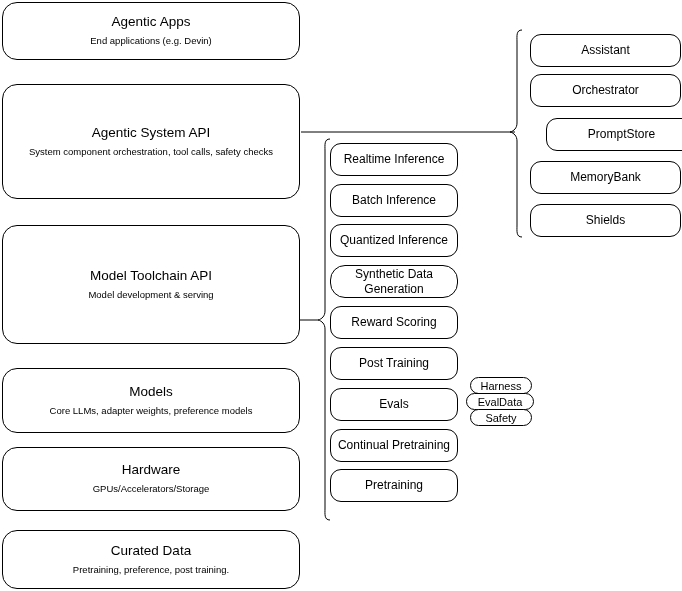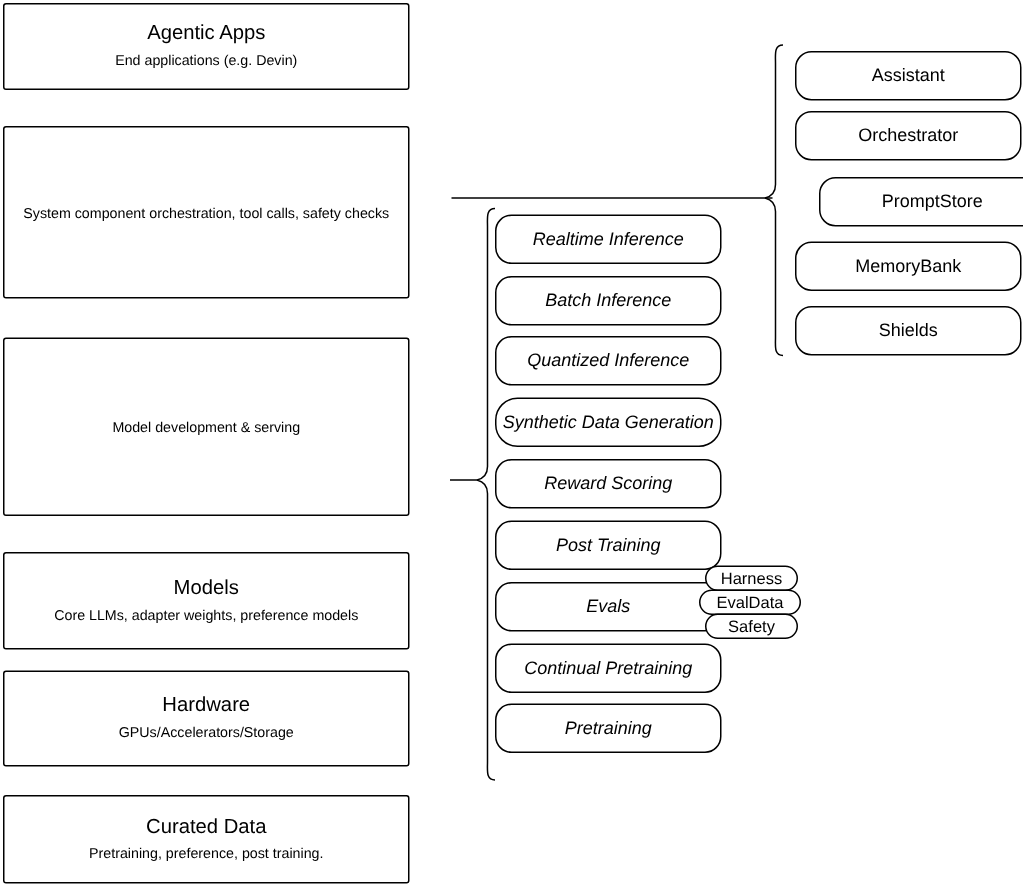--- a/index.html
+++ b/index.html
@@ -21,23 +21,23 @@
     border: 1px solid #000000;
     background: #ffffff;
     display: flex;
     flex-direction: column;
     align-items: center;
     justify-content: center;
     text-align: center;
   }
   
   .layer {
-    border-radius: 2px;
+    border-radius: 15px;
     left: 2px;
-    width: 271px;
+    width: 298px;
   }
   .layer .title {
     font-size: 13.5px;
     color: #000000;
     line-height: 1.25;
     margin: 0;
   }
   .layer .subtitle {
     font-size: 9.5px;
     color: #000000;
@@ -47,21 +47,21 @@
   
   .node {
     border-radius: 11px;
     height: 33px;
   }
   .node .label {
     font-size: 12px;
     color: #000000;
     line-height: 1.2;
   }
-  .mid { left: 330px; width: 151px; font-style: italic; }
+  .mid { left: 330px; width: 128px; }
   .right { left: 530px; width: 151px; }
 
   
   .tag {
     position: absolute;
     box-sizing: border-box;
     border: 1px solid #000000;
     border-radius: 999px;
     background: #ffffff;
     height: 17px;
@@ -91,24 +91,26 @@
 <body>
 
 <div id="canvas">
 
   <div class="box layer" style="top:2px;height:58px;">
     <div class="title">Agentic Apps</div>
     <div class="subtitle">End applications (e.g. Devin)</div>
   </div>
 
   <div class="box layer" style="top:84px;height:115px;">
+    <div class="title">Agentic System API</div>
     <div class="subtitle">System component orchestration, tool calls, safety checks</div>
   </div>
 
   <div class="box layer" style="top:225px;height:119px;">
+    <div class="title">Model Toolchain API</div>
     <div class="subtitle">Model development &amp; serving</div>
   </div>
 
   <div class="box layer" style="top:368px;height:65px;">
     <div class="title">Models</div>
     <div class="subtitle">Core LLMs, adapter weights, preference models</div>
   </div>
 
   <div class="box layer" style="top:447px;height:64px;">
     <div class="title">Hardware</div>

